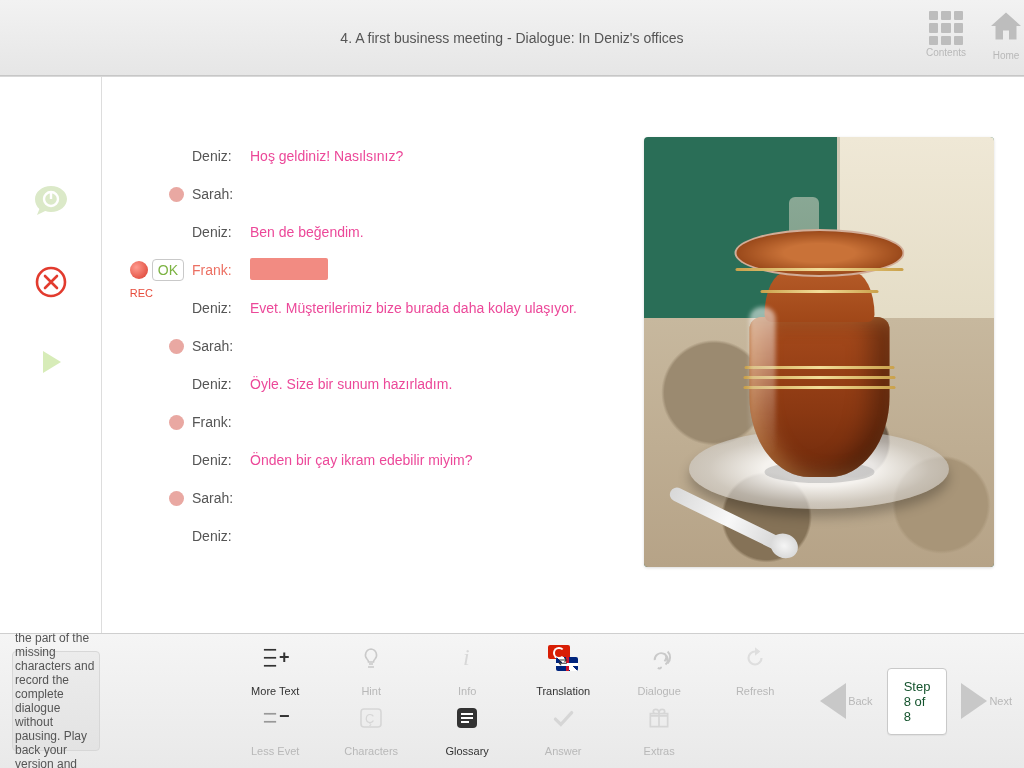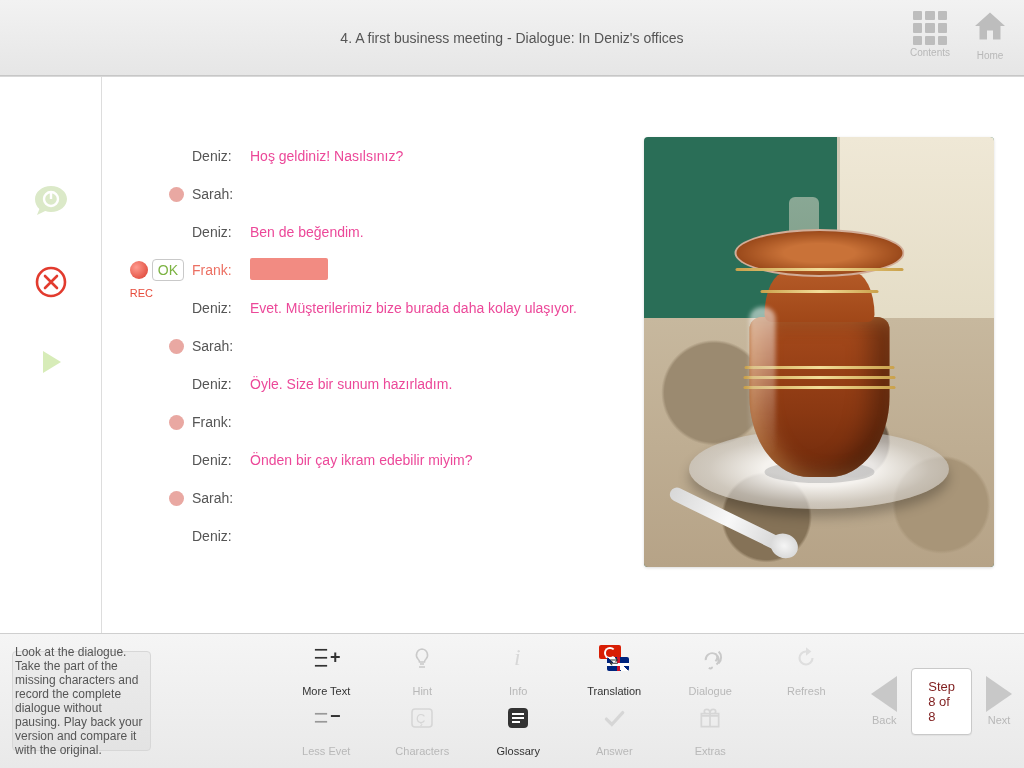--- a/index.html
+++ b/index.html
@@ -11,21 +11,21 @@
 }
 .topbar {
   height: 76px;
   background: linear-gradient(#f2f2f2, #e6e6e6);
   border-bottom: 1px solid #c7c7c7;
   display: flex; align-items: center; justify-content: center;
   position: relative;
 }
 .title { font-size: 14px; color: #555; }
 .top-right {
-  position: absolute; right: 16px; top: 8px;
+  position: absolute; right: 0; top: 8px;
   display: flex; gap: 22px; align-items: center;
 }
 .top-icon { display: flex; flex-direction: column; align-items: center; cursor: pointer; }
 .top-icon .lbl { font-size: 10px; color: #b8b8b8; margin-top: 2px; }
 .grid9 { width: 34px; height: 34px; display: grid; grid-template-columns: repeat(3,1fr); grid-template-rows: repeat(3,1fr); gap: 3px; }
 .grid9 div { background: #bdbdbd; border-radius: 1px; }
 .home-icon svg { width: 36px; height: 36px; }
 
 .content {
   flex: 1; display: flex; background: #fff; position: relative;
@@ -162,28 +162,28 @@
   display:flex; flex-direction:column; align-items:center; justify-content:center;
   gap:4px; cursor:pointer;
 }
 .tool .ic { width:30px; height:26px; display:flex; align-items:center; justify-content:center; }
 .tool .tl { font-size:11px;margin-top:10px; }
 .tool.disabled .tl { color:#b8b8b8; }
 .tool.enabled .tl { color:#333; }
 .tool.disabled svg, .tool.disabled .txt-ic { opacity:0.45; }
 
 .nav-cluster { display:flex; align-items:center; gap: 14px; }
-.nav-btn { display:flex; flex-direction:column; align-items:center; gap:2px; cursor:pointer; }
+.nav-btn { display:flex; flex-direction:row; align-items:center; gap:2px; cursor:pointer; }
 .nav-btn .nl { font-size:11px; color:#b8b8b8; }
 .arrow { width:0;height:0; border-top:18px solid transparent; border-bottom:18px solid transparent; }
 .arrow.left { border-right: 26px solid #c8c8c8; }
 .arrow.right { border-left: 26px solid #c8c8c8; }
 .step-box {
   border:1px solid #c9c9c9; background:#fff; border-radius:4px;
-  padding: 10px 16px; font-size:13px; color:#7f1d1d;
+  padding: 10px 16px; font-size:13px; color:#14532d;
   box-shadow: 0 1px 1px rgba(0,0,0,0.05);
 }
 
 .txt-ic { font-family: monospace; font-size:10px; line-height:8px; color:#333; white-space:pre; }
 .plus { font-size:18px; font-weight:bold; color:#333; position:relative; top:-1px; left:3px;}
 .minus { font-size:18px; font-weight:bold; color:#333; position:relative; top:-2px; left:3px;}
 
 .trans-flags { position:relative; width:34px; height:26px; }
 .flag { position:absolute; width:22px; height:14px; border-radius:2px; }
 .flag.tr { top:0; left:0; background:#d81e05; }

